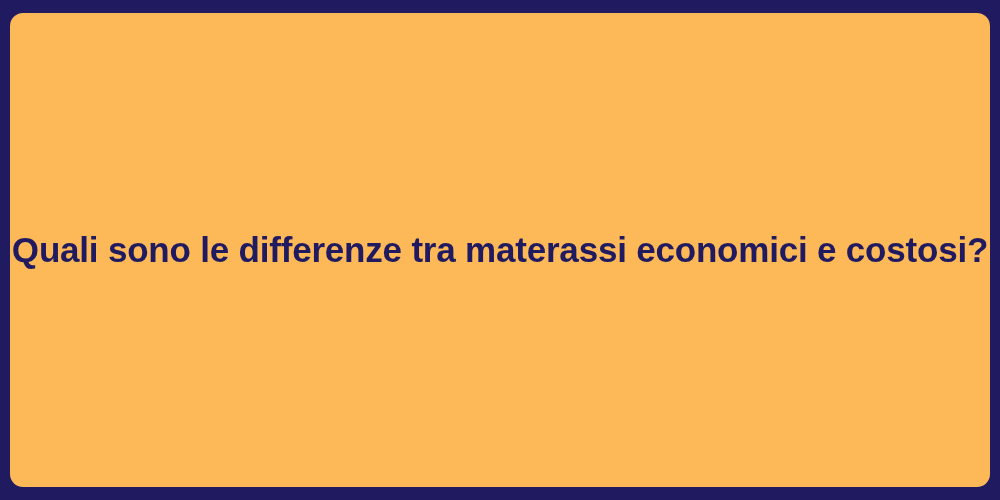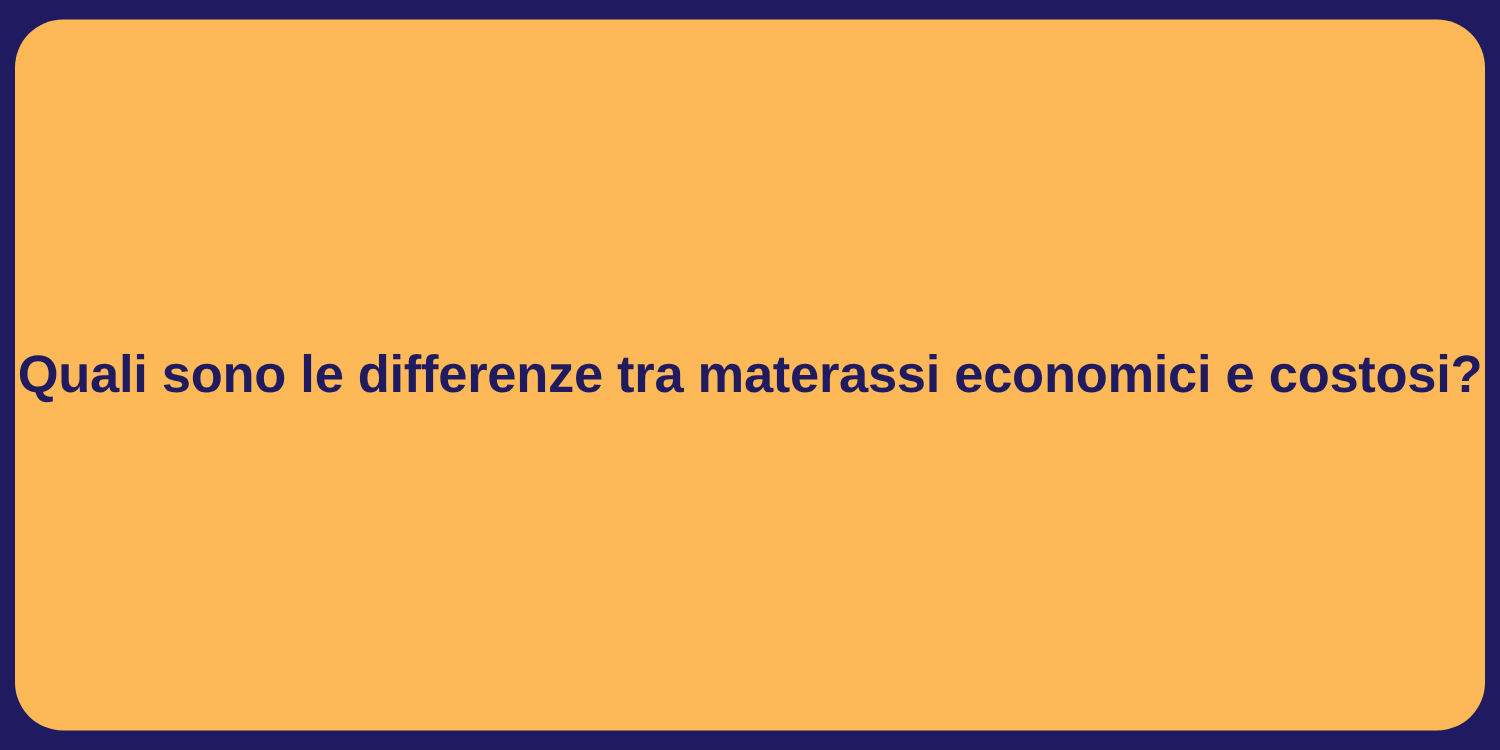--- a/index.html
+++ b/index.html
@@ -22,21 +22,21 @@
     height: 500px;
     background: #201b60;
     padding: 13px 10px;
   }
 
   .card-panel {
     box-sizing: border-box;
     width: 100%;
     height: 100%;
     background: #fdb857;
-    border-radius: 32px;
+    border-radius: 13px;
     display: flex;
     align-items: center;
     justify-content: center;
     padding: 0 60px;
   }
 
   .question-text {
     margin: 0;
     color: #201b60;
     font-family: "Liberation Sans", sans-serif;

